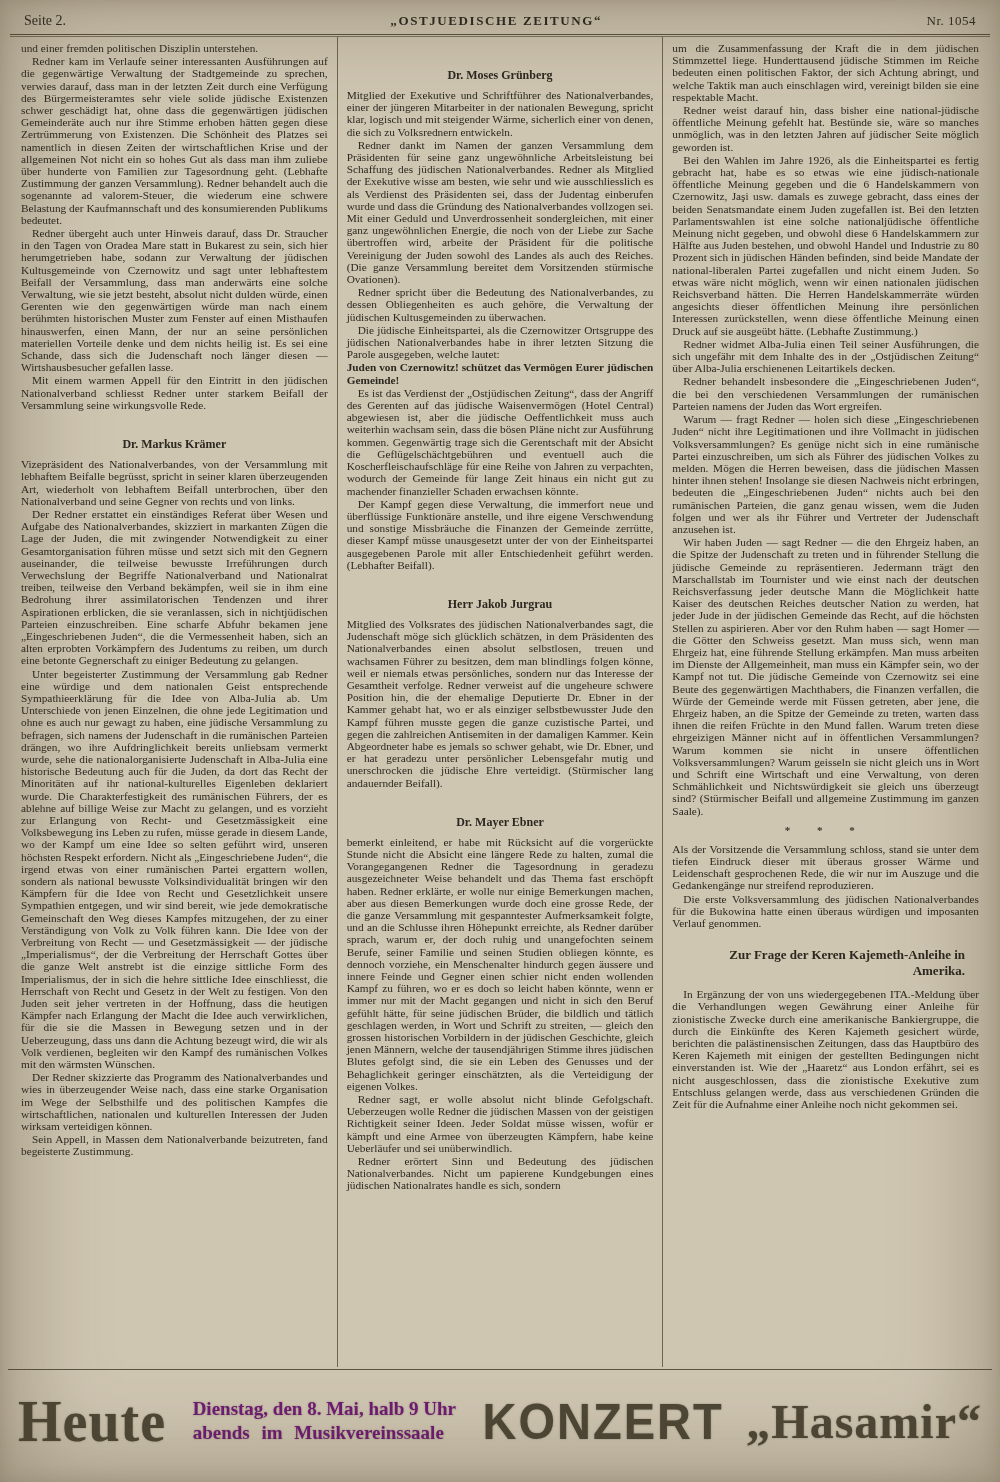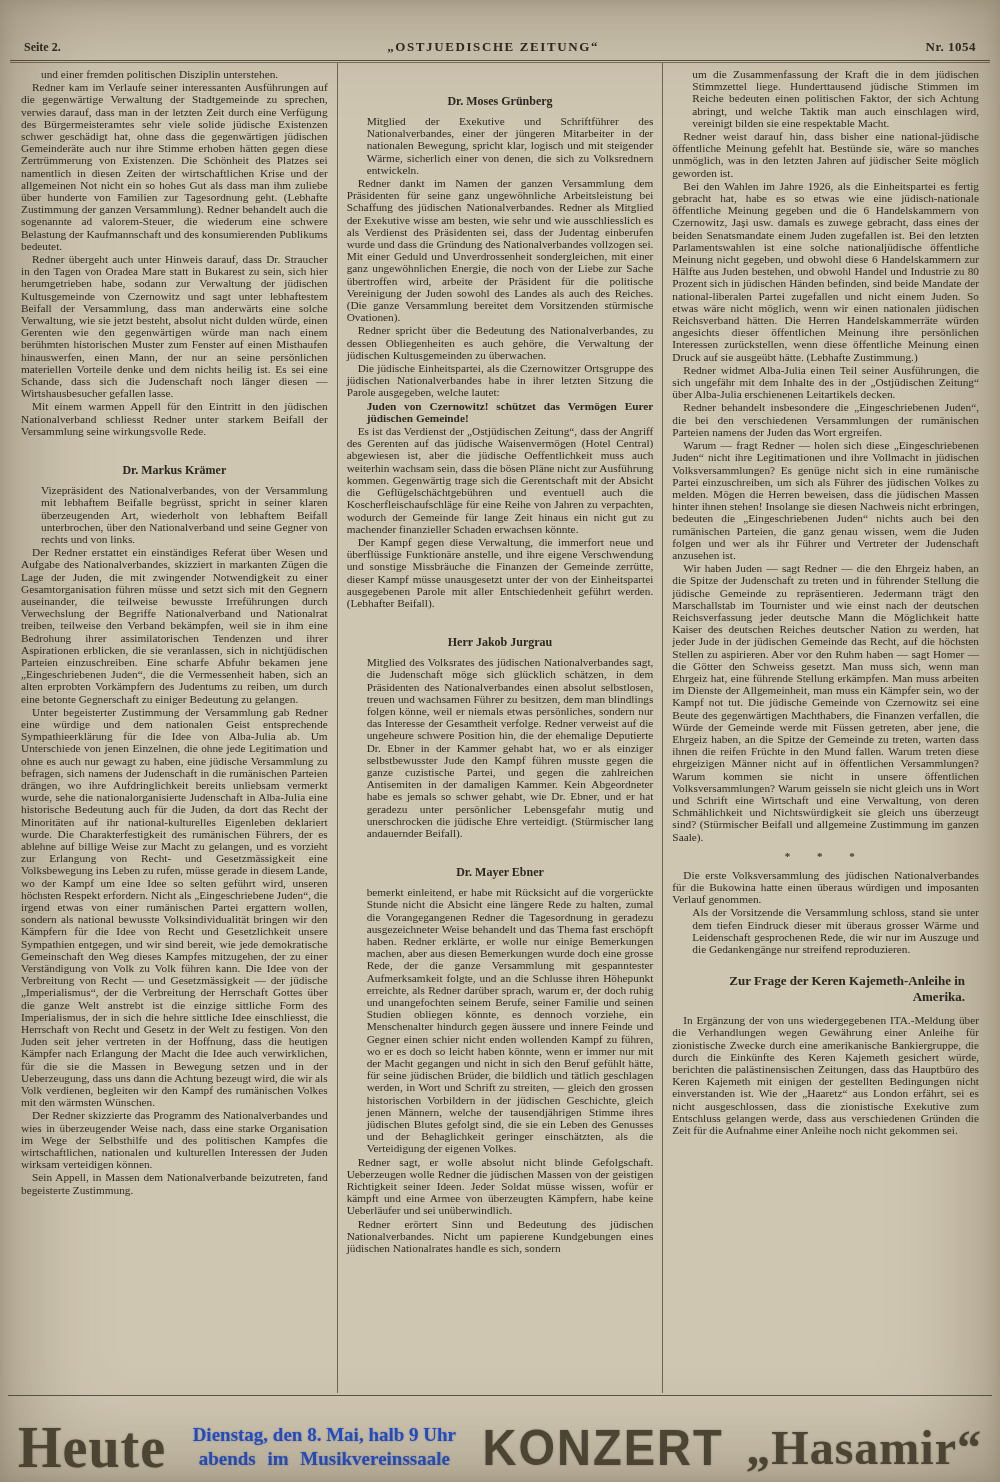--- a/index.html
+++ b/index.html
@@ -15,49 +15,49 @@
   }
   .vignette {
     position: absolute; inset: 0; pointer-events: none; z-index: 9;
     box-shadow: inset 0 0 95px 12px rgba(70,58,34,0.38), inset 0 0 18px rgba(70,58,34,0.18);
   }
   
   .masthead {
     display: flex; align-items: baseline; justify-content: space-between;
     padding: 13px 24px 5px 24px;
   }
-  .page-num { font-weight: bold; font-size: 12px; }
+  .page-num { font-weight: normal; font-size: 14px; }
   .title { margin: 0; font-size: 13px; letter-spacing: 1.6px; font-weight: bold; }
-  .issue { font-weight: bold; font-size: 13px; letter-spacing: .5px; margin-top: 26px; }
+  .issue { font-weight: normal; font-size: 13px; letter-spacing: .5px; }
   .rule-double {
     height: 3px; margin: 0 10px;
     border-top: 1px solid #57503d; border-bottom: 1px solid #7a725c;
   }
   
   .columns { display: flex; height: 1330px; margin: 0 12px; overflow: hidden; }
   .col { flex: 1 1 0; padding: 5px 9px 0 9px; overflow: hidden; }
   .col + .col { border-left: 1px solid #6e6450; }
   .para {
     margin: 0 0 1px 0; font-size: 11.3px; line-height: 12.2px;
     text-align: justify; text-indent: 11px; overflow-wrap: break-word;
   }
-  .para.noindent { text-indent: 0; margin-left: 20px; }
+  .para.noindent { text-indent: 0; }
   .para.bold { font-weight: bold; }
   .head { margin: 26px 0 6px 0; font-size: 12px; text-align: center; font-weight: bold; }
   .section-head { margin: 18px 14px 9px 14px; font-size: 13px; line-height: 16px; text-align: right; font-weight: bold; }
   .sep { text-align: center; letter-spacing: 12px; font-weight: bold; margin: 7px 0; font-size: 11px; color: #3a352a; }
   
   .rule { border-top: 1px solid #5a5443; margin: 2px 8px 0 8px; }
   .banner {
     height: 102px; display: flex; align-items: center; justify-content: space-between;
     padding: 0 18px; color: #4e4736;
     text-shadow: 0 0 2px rgba(78,71,54,0.45);
   }
   .b-heute { font-size: 56px; font-weight: bold; letter-spacing: 1px; transform: scaleY(1.04); }
-  .b-mid { display: flex; flex-direction: column; font-weight: bold; font-size: 19px; line-height: 24px; color: #1d4ed8; padding: 0 4px; text-align: center; }
+  .b-mid { display: flex; flex-direction: column; font-weight: bold; font-size: 19px; line-height: 24px; color: #701a75; padding: 0 4px; }
   .b-mid span:nth-child(2) { word-spacing: 7px; }
   .b-konzert { font-family: "Liberation Sans", "DejaVu Sans", sans-serif; font-size: 47px; font-weight: bold; letter-spacing: 2px; transform: scaleY(1.08); }
   .b-hasamir { font-size: 48px; font-weight: bold; letter-spacing: 1px; }
 </style>
 </head>
 <body>
 
 <div class="page">
 
   <header class="masthead">
@@ -99,22 +99,22 @@
       </section>
     <section class="col">
         <p class="para noindent">um die Zusammenfassung der Kraft die in dem jüdischen Stimmzettel liege. Hunderttausend jüdische Stimmen im Reiche bedeuten einen politischen Faktor, der sich Achtung abringt, und welche Taktik man auch einschlagen wird, vereinigt bilden sie eine respektable Macht.</p>
         <p class="para">Redner weist darauf hin, dass bisher eine national-jüdische öffentliche Meinung gefehlt hat. Bestünde sie, wäre so manches unmöglich, was in den letzten Jahren auf jüdischer Seite möglich geworden ist.</p>
         <p class="para">Bei den Wahlen im Jahre 1926, als die Einheitspartei es fertig gebracht hat, habe es so etwas wie eine jüdisch-nationale öffentliche Meinung gegeben und die 6 Handelskammern von Czernowitz, Jaşi usw. damals es zuwege gebracht, dass eines der beiden Senatsmandate einem Juden zugefallen ist. Bei den letzten Parlamentswahlen ist eine solche nationaljüdische öffentliche Meinung nicht gegeben, und obwohl diese 6 Handelskammern zur Hälfte aus Juden bestehen, und obwohl Handel und Industrie zu 80 Prozent sich in jüdischen Händen befinden, sind beide Mandate der national-liberalen Partei zugefallen und nicht einem Juden. So etwas wäre nicht möglich, wenn wir einen nationalen jüdischen Reichsverband hätten. Die Herren Handelskammerräte würden angesichts dieser öffentlichen Meinung ihre persönlichen Interessen zurückstellen, wenn diese öffentliche Meinung einen Druck auf sie ausgeübt hätte. (Lebhafte Zustimmung.)</p>
         <p class="para">Redner widmet Alba-Julia einen Teil seiner Ausführungen, die sich ungefähr mit dem Inhalte des in der „Ostjüdischen Zeitung“ über Alba-Julia erschienenen Leitartikels decken.</p>
         <p class="para">Redner behandelt insbesondere die „Eingeschriebenen Juden“, die bei den verschiedenen Versammlungen der rumänischen Parteien namens der Juden das Wort ergreifen.</p>
         <p class="para">Warum — fragt Redner — holen sich diese „Eingeschriebenen Juden“ nicht ihre Legitimationen und ihre Vollmacht in jüdischen Volksversammlungen? Es genüge nicht sich in eine rumänische Partei einzuschreiben, um sich als Führer des jüdischen Volkes zu melden. Mögen die Herren beweisen, dass die jüdischen Massen hinter ihnen stehen! Insolange sie diesen Nachweis nicht erbringen, bedeuten die „Eingeschriebenen Juden“ nichts auch bei den rumänischen Parteien, die ganz genau wissen, wem die Juden folgen und wer als ihr Führer und Vertreter der Judenschaft anzusehen ist.</p>
         <p class="para">Wir haben Juden — sagt Redner — die den Ehrgeiz haben, an die Spitze der Judenschaft zu treten und in führender Stellung die jüdische Gemeinde zu repräsentieren. Jedermann trägt den Marschallstab im Tournister und wie einst nach der deutschen Reichsverfassung jeder deutsche Mann die Möglichkeit hatte Kaiser des deutschen Reiches deutscher Nation zu werden, hat jeder Jude in der jüdischen Gemeinde das Recht, auf die höchsten Stellen zu aspirieren. Aber vor den Ruhm haben — sagt Homer — die Götter den Schweiss gesetzt. Man muss sich, wenn man Ehrgeiz hat, eine führende Stellung erkämpfen. Man muss arbeiten im Dienste der Allgemeinheit, man muss ein Kämpfer sein, wo der Kampf not tut. Die jüdische Gemeinde von Czernowitz sei eine Beute des gegenwärtigen Machthabers, die Finanzen verfallen, die Würde der Gemeinde werde mit Füssen getreten, aber jene, die Ehrgeiz haben, an die Spitze der Gemeinde zu treten, warten dass ihnen die reifen Früchte in den Mund fallen. Warum treten diese ehrgeizigen Männer nicht auf in öffentlichen Versammlungen? Warum kommen sie nicht in unsere öffentlichen Volksversammlungen? Warum geisseln sie nicht gleich uns in Wort und Schrift eine Wirtschaft und eine Verwaltung, von deren Schmählichkeit und Nichtswürdigkeit sie gleich uns überzeugt sind? (Stürmischer Beifall und allgemeine Zustimmung im ganzen Saale).</p>
         <div class="sep">* * *</div>
+        <p class="para noindent">Als der Vorsitzende die Versammlung schloss, stand sie unter dem tiefen Eindruck dieser mit überaus grosser Wärme und Leidenschaft gesprochenen Rede, die wir nur im Auszuge und die Gedankengänge nur streifend reproduzieren.</p>
         <p class="para">Die erste Volksversammlung des jüdischen Nationalverbandes für die Bukowina hatte einen überaus würdigen und imposanten Verlauf genommen.</p>
-        <p class="para noindent">Als der Vorsitzende die Versammlung schloss, stand sie unter dem tiefen Eindruck dieser mit überaus grosser Wärme und Leidenschaft gesprochenen Rede, die wir nur im Auszuge und die Gedankengänge nur streifend reproduzieren.</p>
         <h2 class="section-head">Zur Frage der Keren Kajemeth-Anleihe in Amerika.</h2>
         <p class="para">In Ergänzung der von uns wiedergegebenen ITA.-Meldung über die Verhandlungen wegen Gewährung einer Anleihe für zionistische Zwecke durch eine amerikanische Bankiergruppe, die durch die Einkünfte des Keren Kajemeth gesichert würde, berichten die palästinensischen Zeitungen, dass das Hauptbüro des Keren Kajemeth mit einigen der gestellten Bedingungen nicht einverstanden ist. Wie der „Haaretz“ aus London erfährt, sei es nicht ausgeschlossen, dass die zionistische Exekutive zum Entschluss gelangen werde, dass aus verschiedenen Gründen die Zeit für die Aufnahme einer Anleihe noch nicht gekommen sei.</p>
       </section>
   </main>
 
   <div class="rule"></div>
 
   <footer class="banner">
     <span class="b-heute">Heute</span>
     <div class="b-mid">

